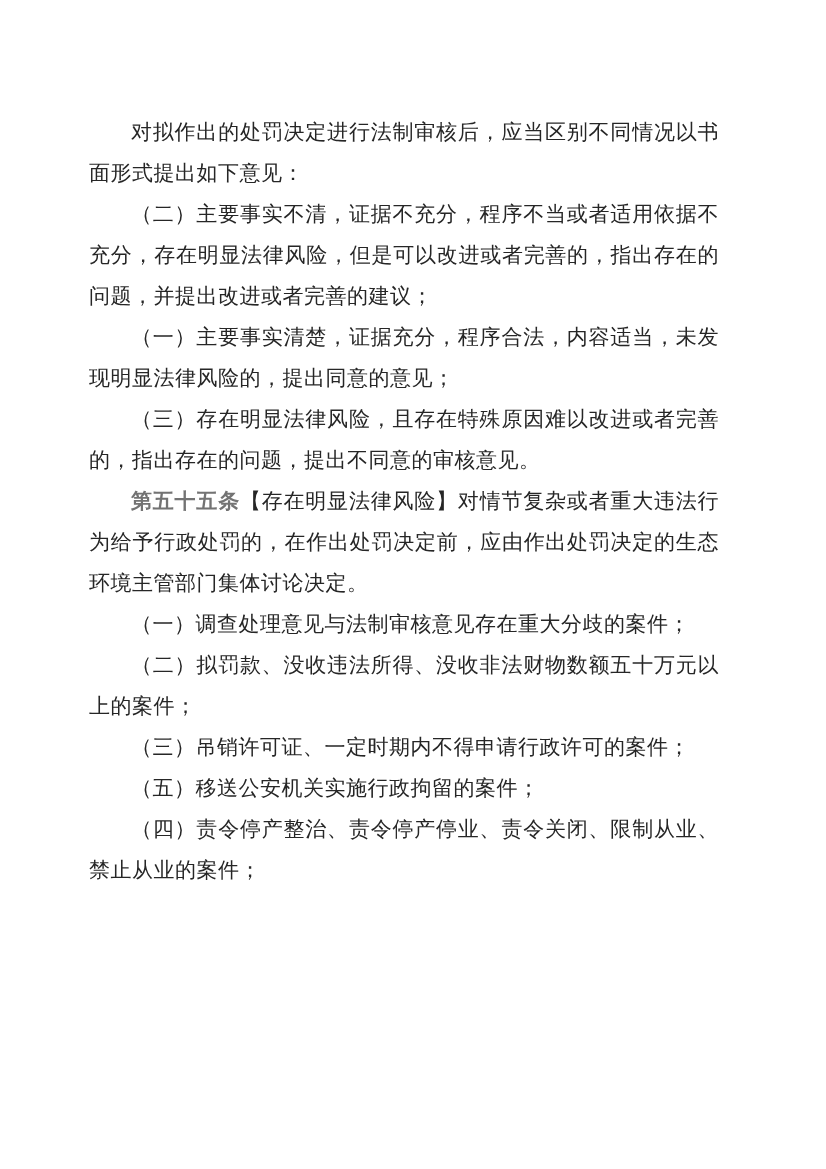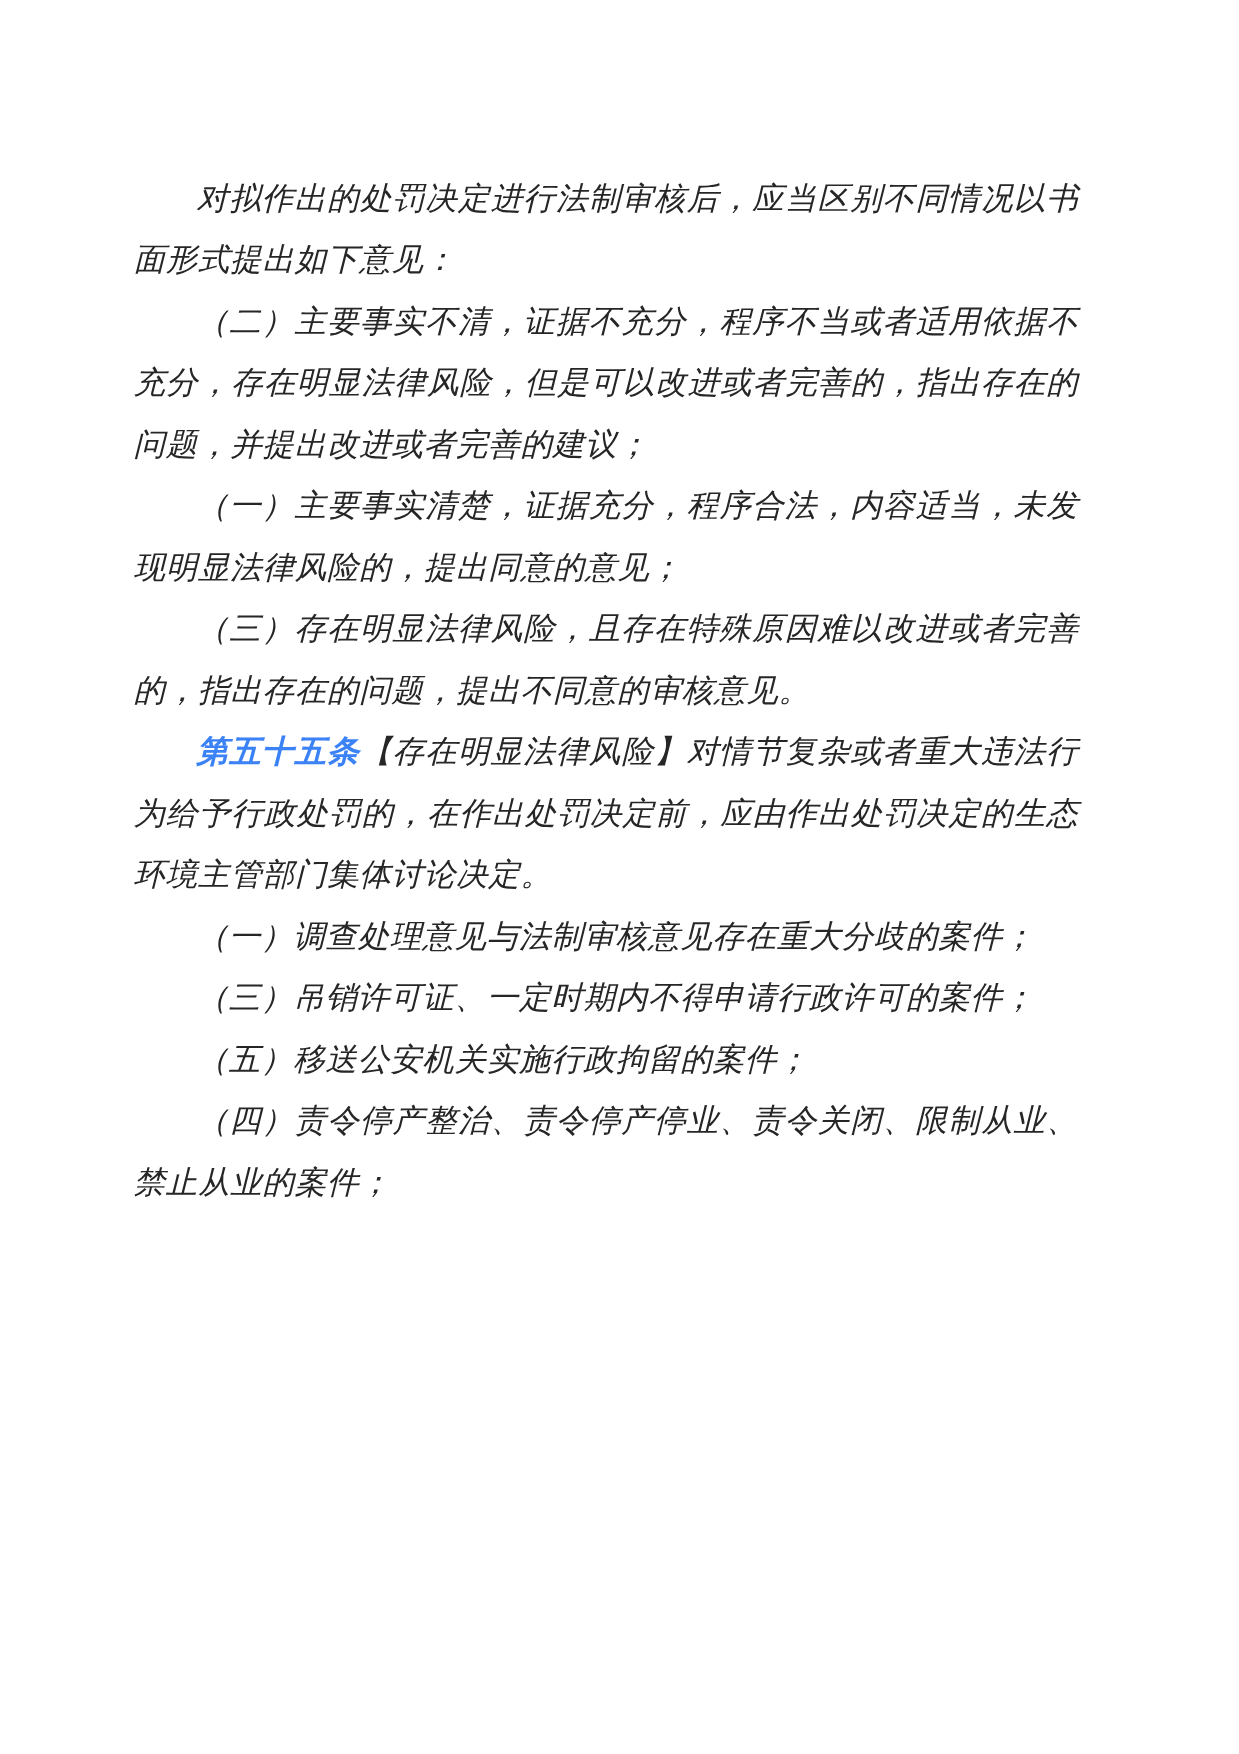--- a/index.html
+++ b/index.html
@@ -7,21 +7,20 @@
     padding: 0;
     background: #ffffff;
   }
   .page {
     position: relative;
     width: 826px;
     height: 1009px;
     background: #ffffff;
     overflow: hidden;
     font-family: "Liberation Serif", "DejaVu Serif", serif;
-    font-style: italic;
   }
   .doc-body {
     position: absolute;
     left: 89px;
     top: 112px;
     width: 630px;
     color: #262626;
     font-size: 21px;
     line-height: 41px;
     letter-spacing: 0.5px;
@@ -33,21 +32,21 @@
     padding: 0;
   }
   .doc-body p.para.indent {
     text-indent: 2em;
   }
   .seg {
     font-weight: 400;
   }
   .seg.bold {
     font-weight: 700;
-    color: #3b82f6;
+    color: #737373;
   }
   .page-footer {
     position: absolute;
     left: 612px;
     top: 1078px;
     width: 136px;
     height: 28px;
     display: flex;
     align-items: center;
     justify-content: center;
@@ -69,20 +68,21 @@
 
 <div class="page">
 
   <div class="doc-body">
       <p class="para indent"><span class="seg">对拟作出的处罚决定进行法制审核后，应当区别不同情况以书面形式提出如下意见：</span></p>
       <p class="para indent"><span class="seg">（二）主要事实不清，证据不充分，程序不当或者适用依据不充分，存在明显法律风险，但是可以改进或者完善的，指出存在的问题，并提出改进或者完善的建议；</span></p>
       <p class="para indent"><span class="seg">（一）主要事实清楚，证据充分，程序合法，内容适当，未发现明显法律风险的，提出同意的意见；</span></p>
       <p class="para indent"><span class="seg">（三）存在明显法律风险，且存在特殊原因难以改进或者完善的，指出存在的问题，提出不同意的审核意见。</span></p>
       <p class="para indent"><span class="seg bold">第五十五条</span><span class="seg">【存在明显法律风险】</span><span class="seg">对情节复杂或者重大违法行为给予行政处罚的，在作出处罚决定前，应由作出处罚决定的生态环境主管部门集体讨论决定。</span></p>
       <p class="para indent"><span class="seg">（一）调查处理意见与法制审核意见存在重大分歧的案件；</span></p>
+      <p class="para indent"><span class="seg">（二）拟罚款、没收违法所得、没收非法财物数额五十万元以上的案件；</span></p>
       <p class="para indent"><span class="seg">（三）吊销许可证、一定时期内不得申请行政许可的案件；</span></p>
       <p class="para indent"><span class="seg">（五）移送公安机关实施行政拘留的案件；</span></p>
       <p class="para indent"><span class="seg">（四）责令停产整治、责令停产停业、责令关闭、限制从业、禁止从业的案件；</span></p>
     </div>
 
   <div class="page-footer">
     <span class="footer-dash">—</span>
     <span class="footer-page-number">23</span>
     <span class="footer-dash">—</span>
   </div>

